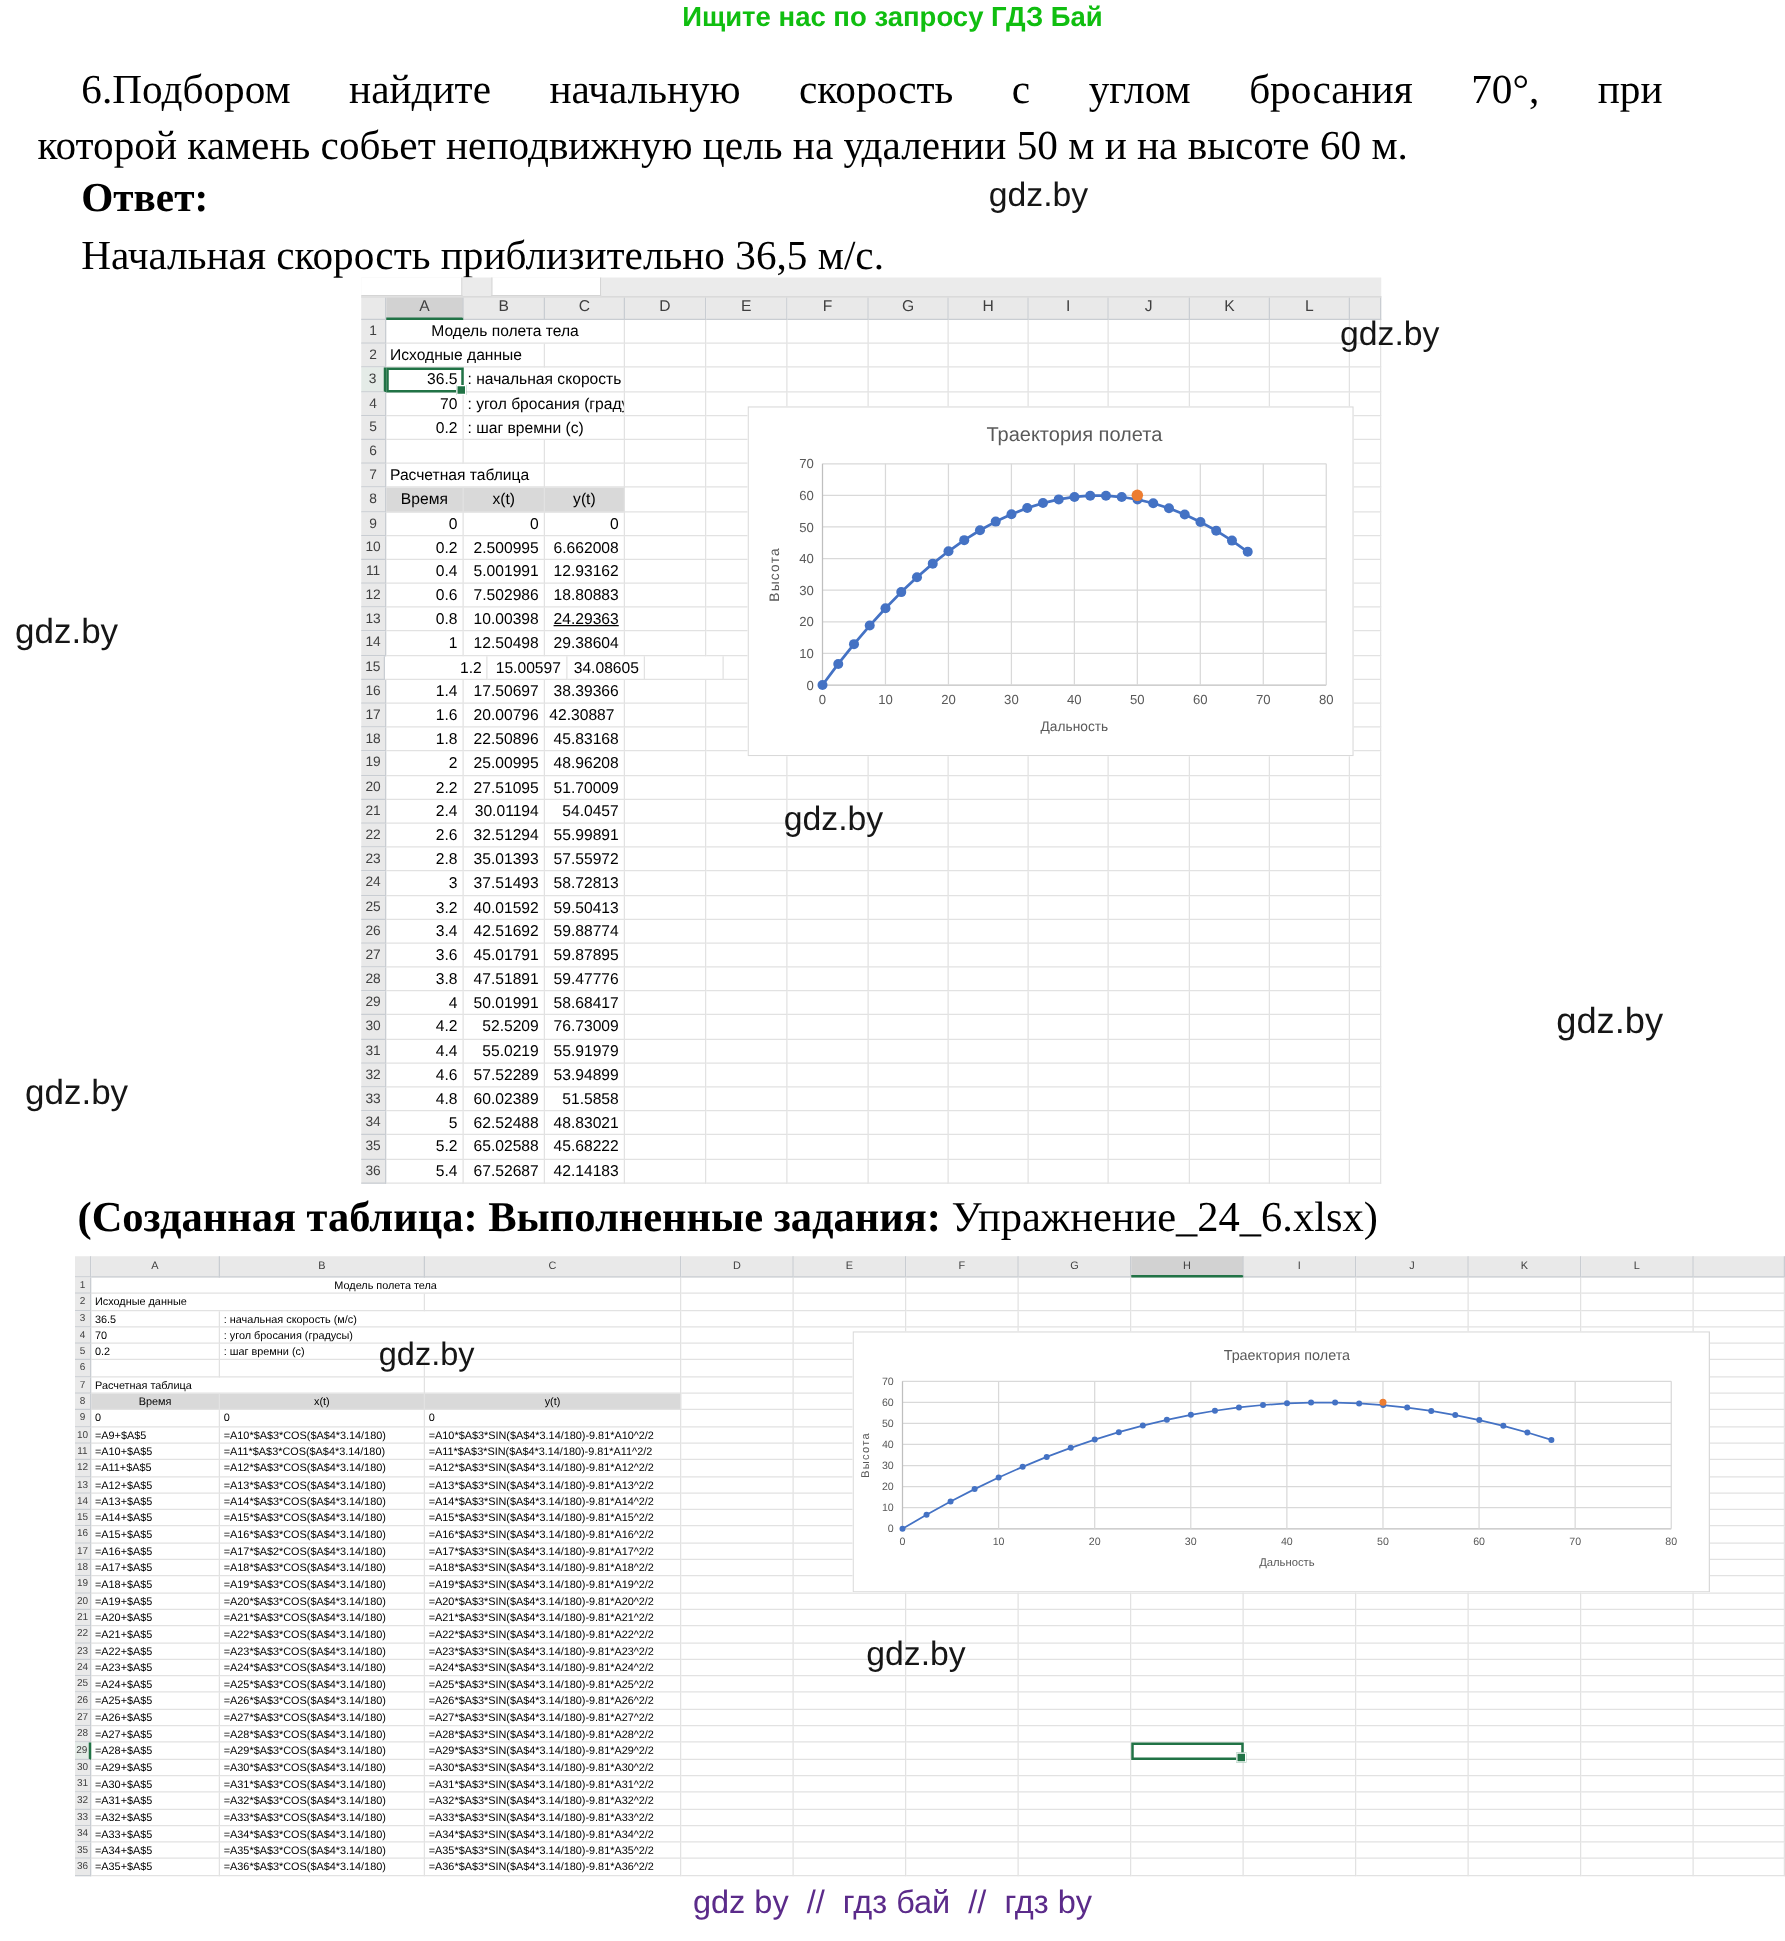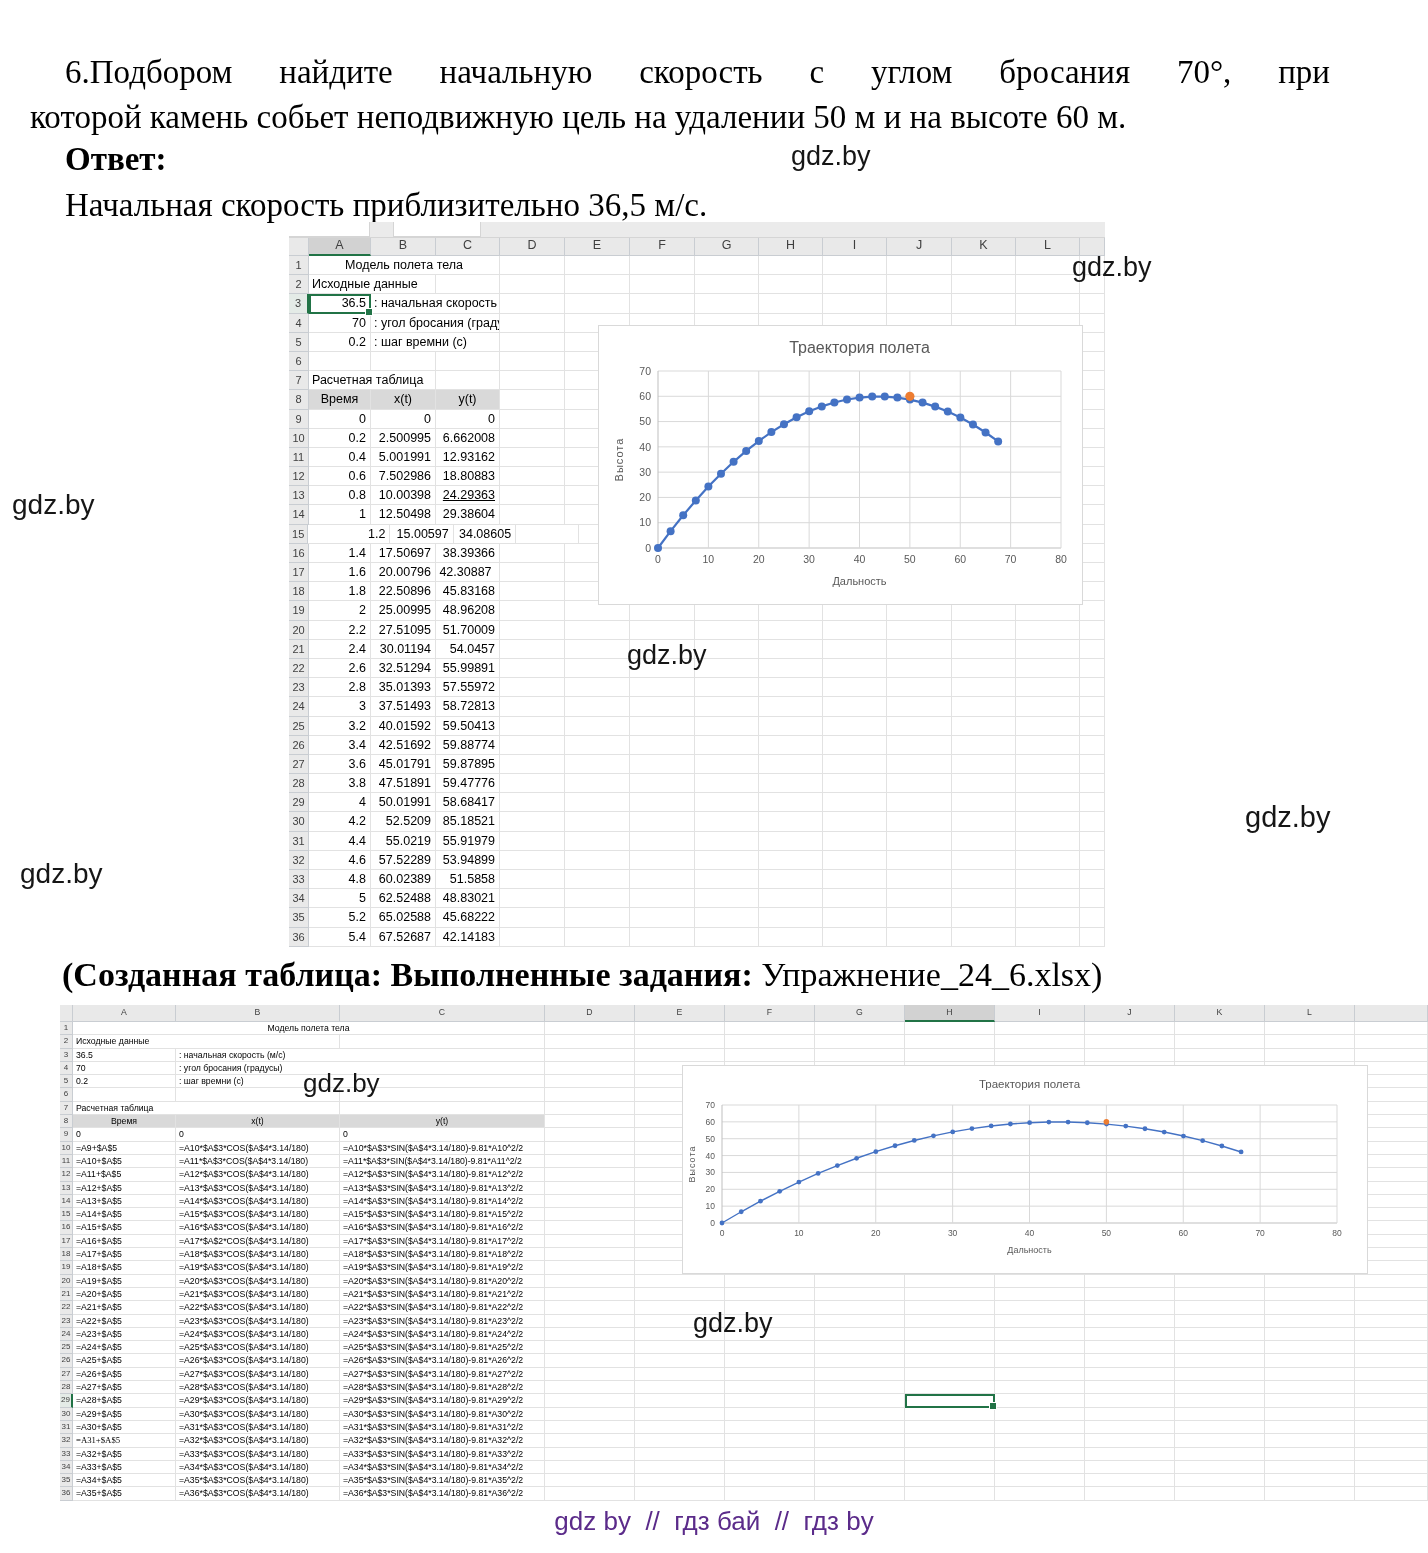--- a/index.html
+++ b/index.html
@@ -46,20 +46,21 @@
   .selcell{outline:2px solid #217346;outline-offset:-2px;position:relative;overflow:visible;z-index:3;}
   .selcell::after{content:"";position:absolute;right:-3px;bottom:-3px;width:6px;height:6px;
                   background:#217346;border:1px solid #fff;z-index:4;}
   .chart{position:absolute;background:#fff;z-index:2;}
 </style>
 </head>
 <body>
 
 <div class="page">
 
+  <div class="promo" style="color: rgb(16, 190, 16);">Ищите нас по запросу ГДЗ Бай</div>
 
   <div class="problem serif">
     <div class="l1">6.Подбором найдите начальную скорость с углом бросания 70°, при</div>
     <div class="l2">которой камень собьет неподвижную цель на удалении 50 м и на высоте 60 м.</div>
   </div>
 
   <div class="answer-label serif">Ответ:</div>
   <div class="answer-text serif">Начальная скорость приблизительно 36,5 м/с.</div>
 
   <div class="sheet" id="sheet1" style="left: 289px; top: 222px; width: 816px; font-size: 12.5px;">
@@ -537,21 +538,21 @@
         <div class="cell" style="width: 64px; line-height: 18.2px;"></div>
         <div class="cell" style="width: 65px; line-height: 18.2px;"></div>
         <div class="cell" style="width: 64px; line-height: 18.2px;"></div>
         <div class="cell" style="width: 64px; line-height: 18.2px;"></div>
         <div class="cell" style="width: 25px;"></div>
       </div>
       <div class="srow" style="height: 19.2px;">
         <div class="rhdr" style="width: 20px; font-size: 11px; line-height: 18.2px;">30</div>
         <div class="cell al-r" style="width: 62px; line-height: 18.2px;">4.2</div>
         <div class="cell al-r" style="width: 65px; line-height: 18.2px;">52.5209</div>
-        <div class="cell al-r" style="width: 64px; line-height: 18.2px;">85.18521</div>
+        <div class="cell al-r" style="width: 64px; line-height: 18.2px;">76.73009</div>
         <div class="cell" style="width: 65px; line-height: 18.2px;"></div>
         <div class="cell" style="width: 65px; line-height: 18.2px;"></div>
         <div class="cell" style="width: 65px; line-height: 18.2px;"></div>
         <div class="cell" style="width: 64px; line-height: 18.2px;"></div>
         <div class="cell" style="width: 64px; line-height: 18.2px;"></div>
         <div class="cell" style="width: 64px; line-height: 18.2px;"></div>
         <div class="cell" style="width: 65px; line-height: 18.2px;"></div>
         <div class="cell" style="width: 64px; line-height: 18.2px;"></div>
         <div class="cell" style="width: 64px; line-height: 18.2px;"></div>
         <div class="cell" style="width: 25px;"></div>
@@ -1227,21 +1228,21 @@
         <div class="cell" style="width: 90px; line-height: 12.3px;"></div>
         <div class="cell" style="width: 90px; line-height: 12.3px;"></div>
         <div class="cell" style="width: 90px; line-height: 12.3px;"></div>
         <div class="cell" style="width: 90px; line-height: 12.3px;"></div>
         <div class="cell" style="width: 90px; line-height: 12.3px;"></div>
         <div class="cell" style="width: 90px; line-height: 12.3px;"></div>
         <div class="cell" style="width: 73px;"></div>
       </div>
       <div class="srow" style="height: 13.3px;">
         <div class="rhdr" style="width: 13px; font-size: 8px; line-height: 12.3px;">32</div>
-        <div class="cell al-l" style="width: 103px; line-height: 12.3px; font-family: Liberation Serif, serif;">=A31+$A$5</div>
+        <div class="cell al-l" style="width: 103px; line-height: 12.3px;">=A31+$A$5</div>
         <div class="cell al-l" style="width: 164px; line-height: 12.3px;">=A32*$A$3*COS($A$4*3.14/180)</div>
         <div class="cell al-l" style="width: 205px; line-height: 12.3px;">=A32*$A$3*SIN($A$4*3.14/180)-9.81*A32^2/2</div>
         <div class="cell" style="width: 90px; line-height: 12.3px;"></div>
         <div class="cell" style="width: 90px; line-height: 12.3px;"></div>
         <div class="cell" style="width: 90px; line-height: 12.3px;"></div>
         <div class="cell" style="width: 90px; line-height: 12.3px;"></div>
         <div class="cell" style="width: 90px; line-height: 12.3px;"></div>
         <div class="cell" style="width: 90px; line-height: 12.3px;"></div>
         <div class="cell" style="width: 90px; line-height: 12.3px;"></div>
         <div class="cell" style="width: 90px; line-height: 12.3px;"></div>

